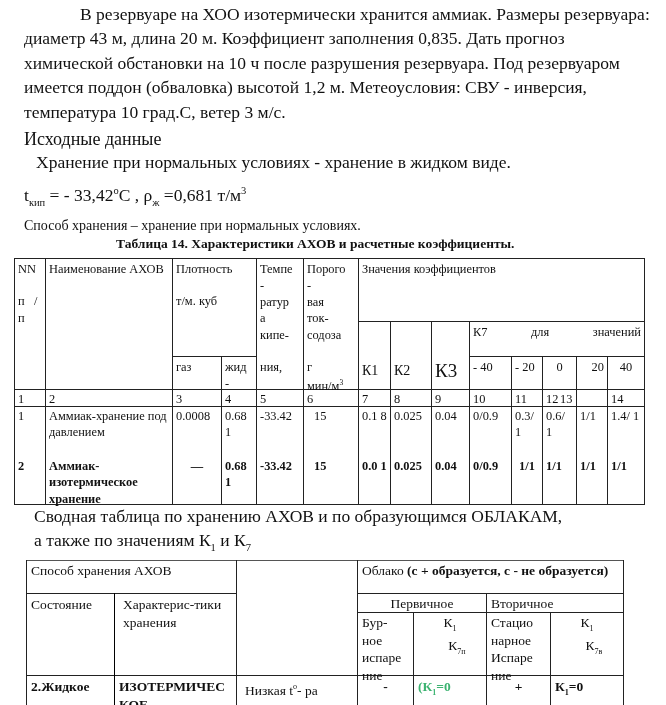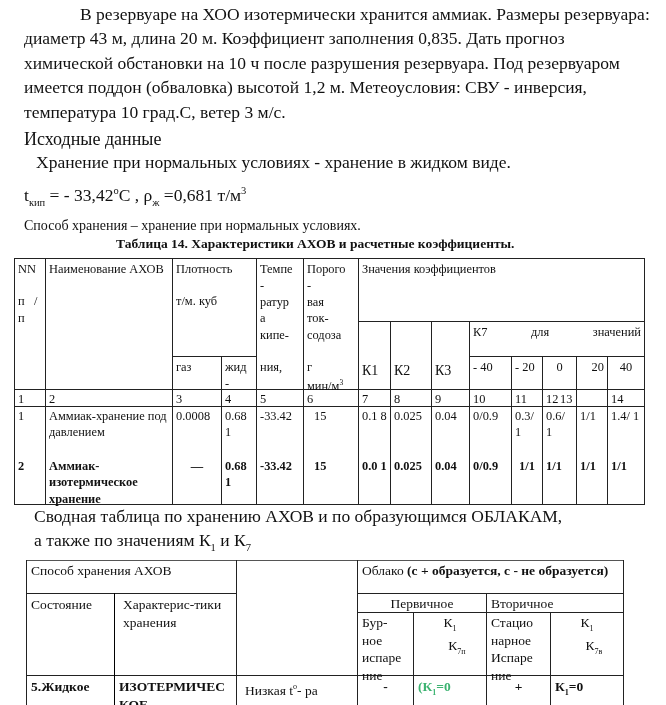--- a/index.html
+++ b/index.html
@@ -89,21 +89,21 @@
     <div>-</div>
     <div>вая</div>
     <div>ток-</div>
     <div>содоза</div>
     <div style="margin-top:16px">г</div>
     <div><span>мин/м</span><sup>3</sup></div>
   </div>
   <div class="cell" style="left:359px; top:260px; width:285px;">Значения коэффициентов</div>
   <div class="cell" style="left:359px; top:362px; width:31px; font-size:14px;">К1</div>
   <div class="cell" style="left:391px; top:362px; width:40px; font-size:14px;">К2</div>
-  <div class="cell" style="left:432px; top:362px; width:37px; font-size:14px;">К3</div>
+  <div class="cell" style="left:432px; top:362px; width:37px; font-size:19px;">К3</div>
   <div class="cell" style="left:470px; top:323px; width:174px;text-align:center;">
     <div style="display:flex; justify-content:space-between;">
         <span>К7</span>
         <span>для</span>
         <span>значений</span>
       </div>
   </div>
   <div class="cell" style="left:470px; top:358px; width:41px;">- 40</div>
   <div class="cell" style="left:512px; top:358px; width:30px;">- 20</div>
   <div class="cell center" style="left:543px; top:358px; width:33px;">0</div>
@@ -184,21 +184,21 @@
   <div class="cell center" style="left:414px; top:613px; width:72px;">
     <div><span>К</span><sub>1</sub></div>
     <div style="padding-left:14px;"><span>К</span><sub>7п</sub></div>
   </div>
   <div class="cell" style="left:487px; top:613px; width:63px; padding-right:8px;">Стацио нарное Испаре ние</div>
   <div class="cell center" style="left:551px; top:613px; width:72px;">
     <div><span>К</span><sub>1</sub></div>
     <div style="padding-left:14px;"><span>К</span><sub>7в</sub></div>
   </div>
 
-  <div class="cell b" style="left:27px; top:677px; width:87px;">5.Жидкое</div>
+  <div class="cell b" style="left:27px; top:677px; width:87px;">2.Жидкое</div>
   <div class="cell b" style="left:115px; top:677px; width:121px;">ИЗОТЕРМИЧЕС КОЕ</div>
   <div class="cell" style="left:237px; top:677px; width:120px; padding-left:8px;"><span>Низкая t</span><sup>o</sup><span>- ра кипения при</span></div>
   <div class="cell b center" style="left:358px; top:677px; width:55px;">-</div>
   <div class="cell b green" style="left:414px; top:677px; width:72px;">
     <div><span>(К</span><sub>1</sub><span>=0</span></div>
     <div><span>К</span><span>=0)</span></div>
   </div>
   <div class="cell b center" style="left:487px; top:677px; width:63px;">+</div>
   <div class="cell b" style="left:551px; top:677px; width:72px;">
     <div><span>К</span><sub>1</sub><span>=0</span></div>

